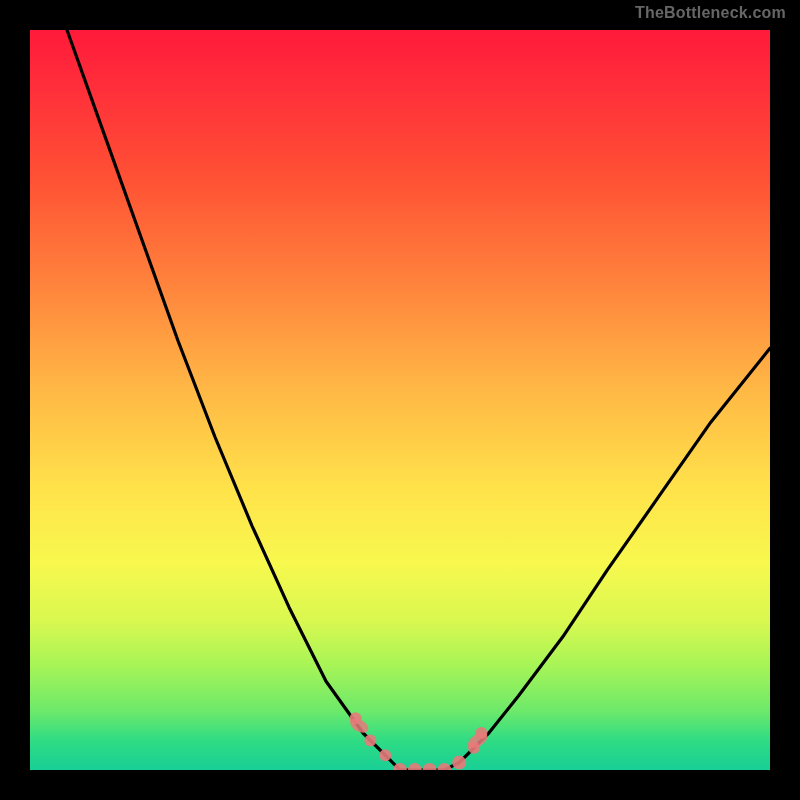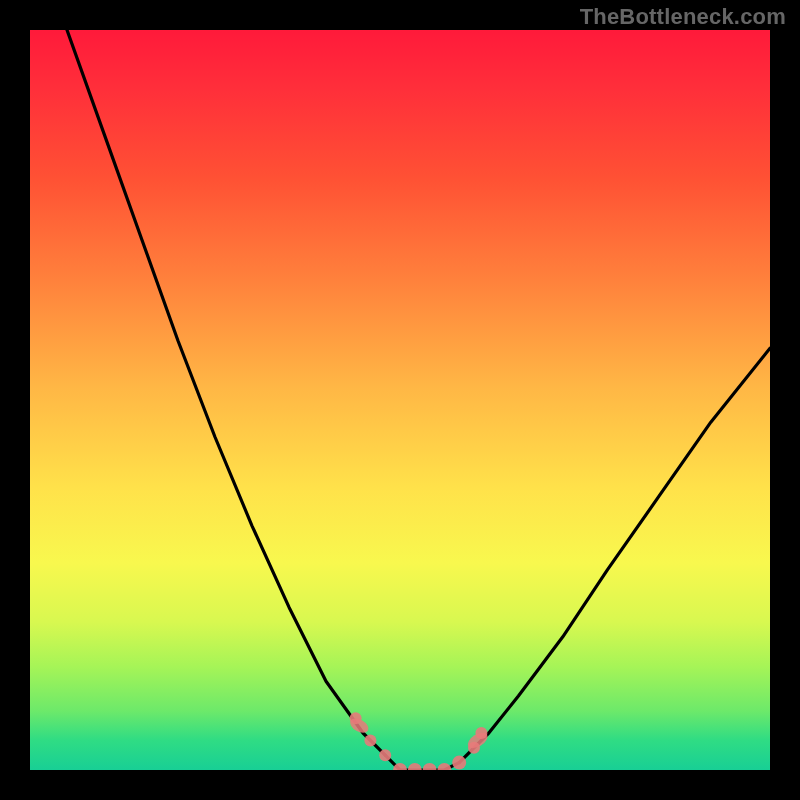--- a/index.html
+++ b/index.html
@@ -15,21 +15,21 @@
     position: relative;
     width: 800px;
     height: 800px;
     background: #000;
   }
   .watermark {
     position: absolute;
     top: 4px;
     right: 14px;
     color: #666;
-    font-size: 22px;
+    font-size: 16px;
     font-weight: bold;
     z-index: 20;
     letter-spacing: 0.2px;
     margin-left: 47px;
   }
   .plot {
     position: absolute;
     left: 30px;
     top: 30px;
     width: 740px;

